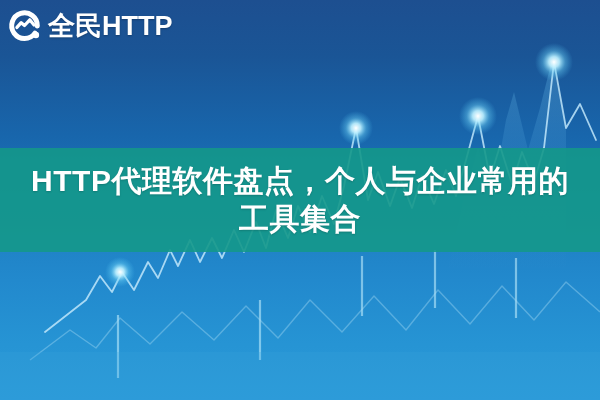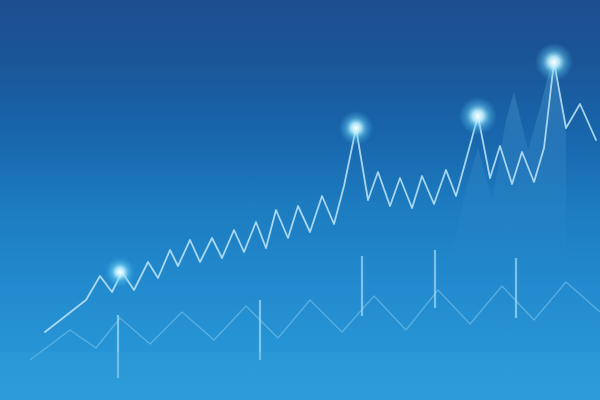--- a/index.html
+++ b/index.html
@@ -190,15 +190,30 @@
     <g>
       <circle cx="356" cy="128" r="17" fill="url(#dotGlow)"></circle>
       <circle cx="478" cy="116" r="19" fill="url(#dotGlow)"></circle>
       <circle cx="554" cy="62" r="19" fill="url(#dotGlow)"></circle>
       <circle cx="120" cy="272" r="15" fill="url(#dotGlow)"></circle>
     </g>
 
     <rect x="0" y="352" width="600" height="48" fill="#39a4dd" opacity="0.25"></rect>
   </svg>
 
-
+  <div class="logo">
+    <svg class="logo-mark" viewBox="0 0 40 40" aria-hidden="true">
+
+      <path d="M 30.5,27.5
+               A 13.5,13.5 0 1 1 33,20" fill="none" stroke="#ffffff" stroke-width="5.2" stroke-linecap="round"></path>
+
+      <path d="M 11.5,21.5 L 16,16.5 L 19.5,19.5 L 25,13.5 L 29.5,19" fill="none" stroke="#ffffff" stroke-width="3.4" stroke-linejoin="round" stroke-linecap="round"></path>
+
+      <circle cx="31.5" cy="29.5" r="3.4" fill="#ffffff"></circle>
+    </svg>
+    <span class="logo-text">全民HTTP</span>
+  </div>
+
+  <div class="title-band">
+    <div class="title-text">HTTP代理软件盘点，个人与企业常用的工具集合</div>
+  </div>
 
 </div>
 
 </body></html>

